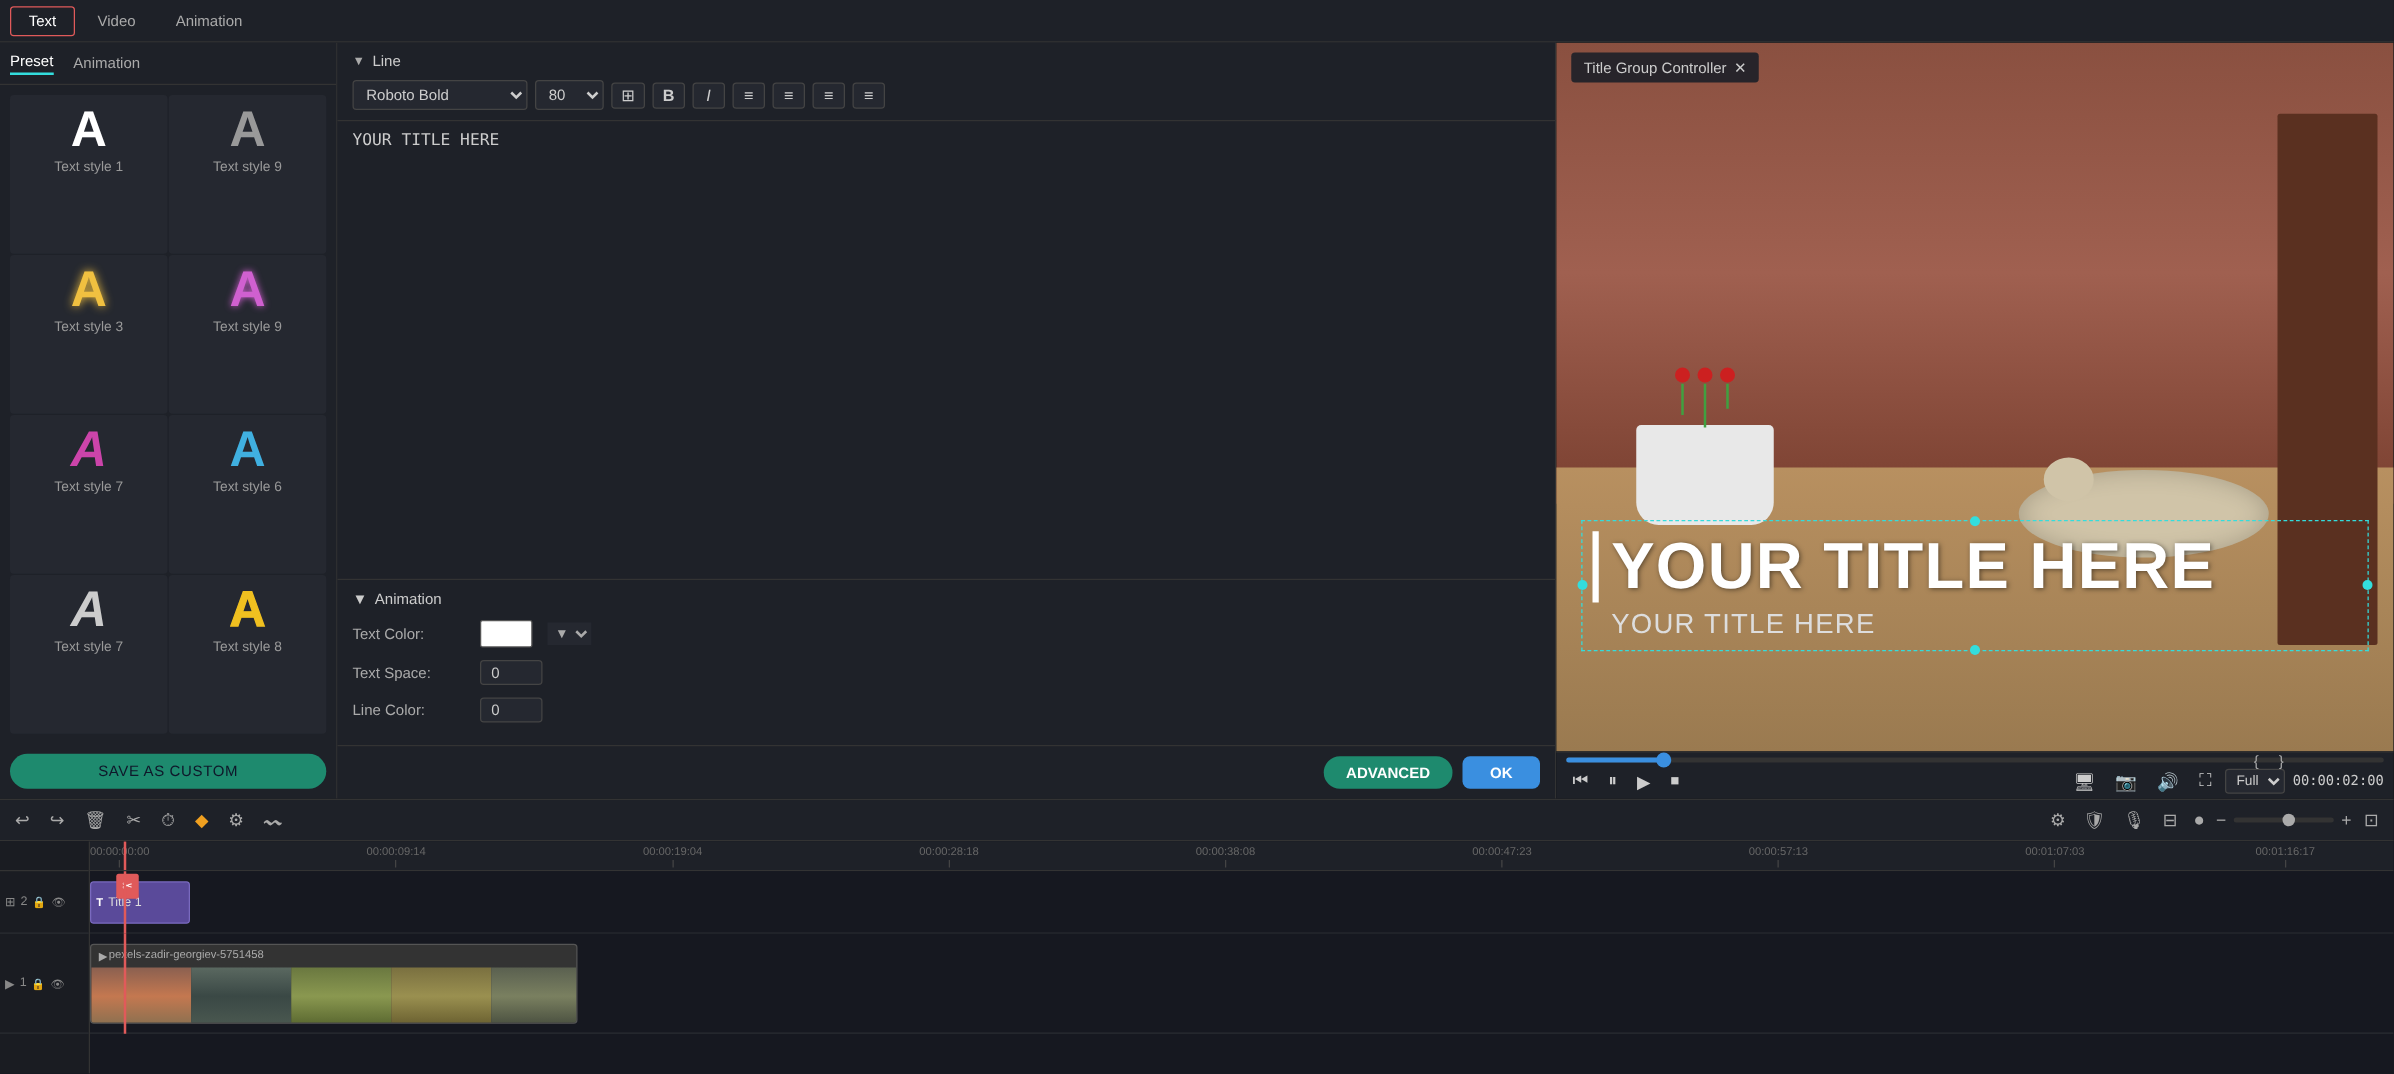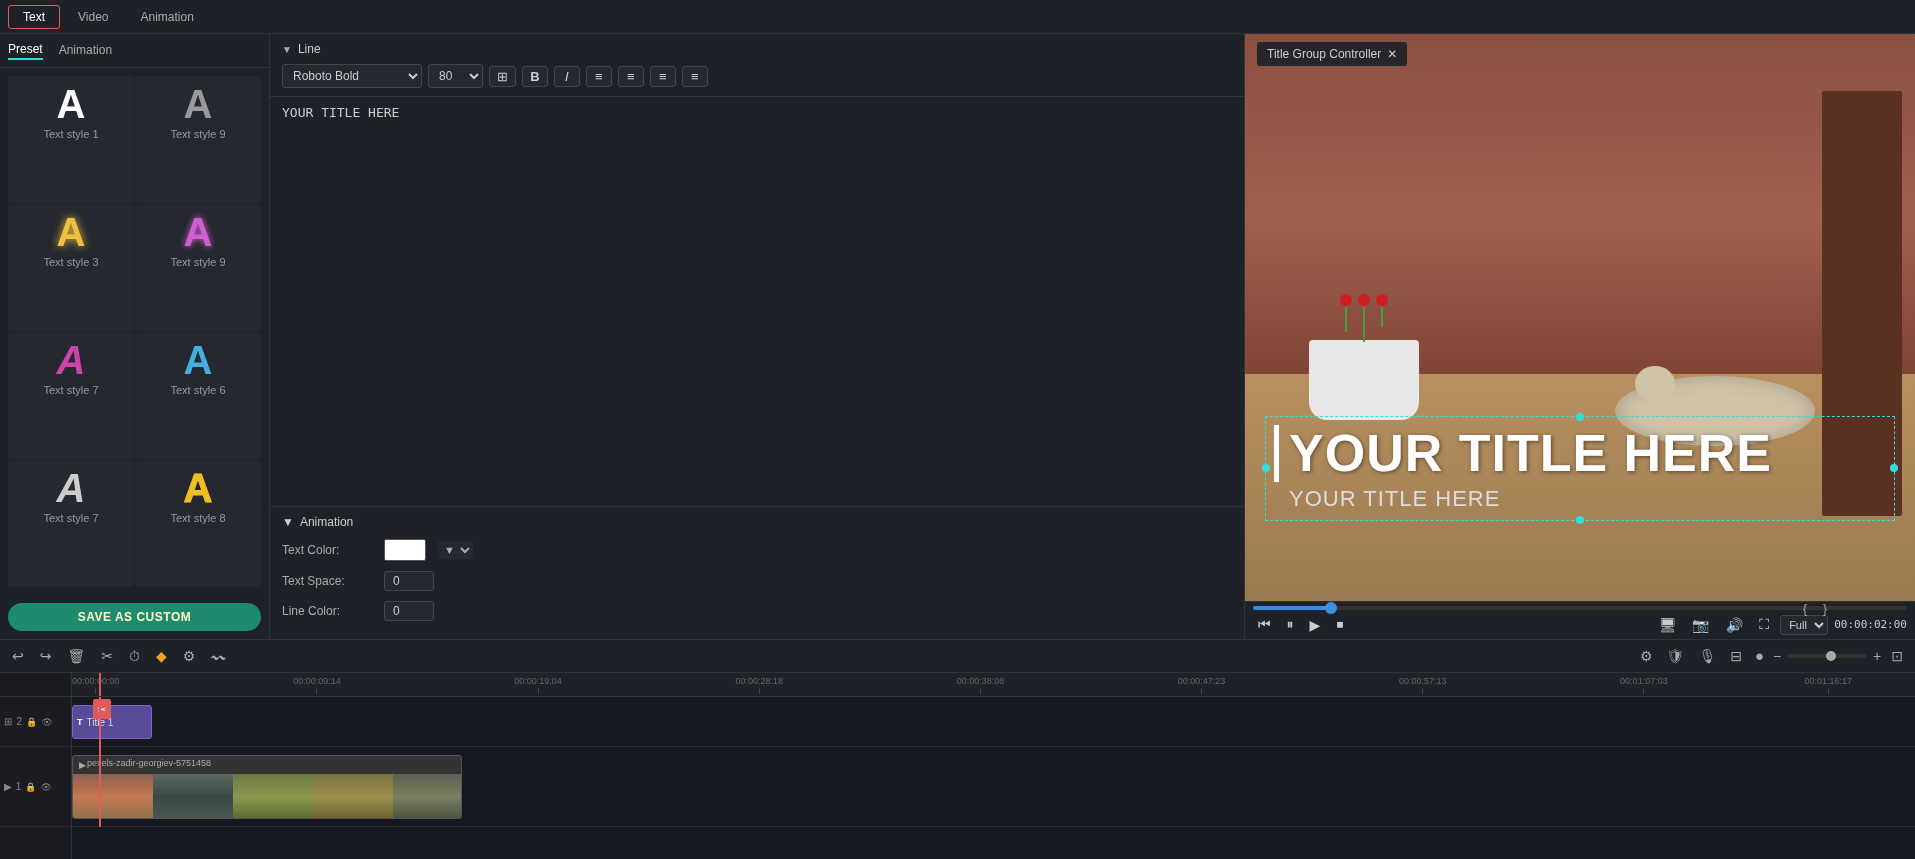--- a/index.html
+++ b/index.html
@@ -110,27 +110,27 @@
     .s3 { color: #f0c040; text-shadow: 0 0 8px #f0c040; }
     .s4 { color: #d060d0; text-shadow: 0 0 6px #d060d0; }
     .s5 { color: #cc44aa; font-style: italic; }
     .s6 { color: #40b0e0; }
     .s7 { color: #ccc; font-style: italic; }
     .s8 { color: #f0c020; -webkit-text-stroke: 1px #f0c020; }
 
     .save-custom-btn {
       margin: 8px;
       background: #1e8a6e;
-      color: #fef9c3;
+      color: #0f172a;
       border: none;
       border-radius: 14px;
       padding: 7px 16px;
       font-size: 12px;
       cursor: pointer;
-      font-weight: bold;
+      font-weight: normal;
       letter-spacing: 0.5px;
     }
 
     
     .center-panel {
       flex: 1;
       display: flex;
       flex-direction: column;
       background: #1e2128;
       border-right: 1px solid #333;
@@ -807,20 +807,24 @@
       <div class="setting-row">
         <div class="setting-label">Text Space:</div>
         <input class="setting-value" type="number" value="0" style="">
       </div>
       <div class="setting-row">
         <div class="setting-label">Line Color:</div>
         <input class="setting-value" type="number" value="0" style="">
       </div>
     </div>
 
+    <div class="center-bottom">
+      <button class="btn-advanced">ADVANCED</button>
+      <button class="btn-ok">OK</button>
+    </div>
   </div>
 
   <div class="right-panel">
     <div class="preview-area">
 
       <div class="scene-bg">
         <div class="wall"></div>
         <div class="ground"></div>
         <div class="door-frame"></div>
 

